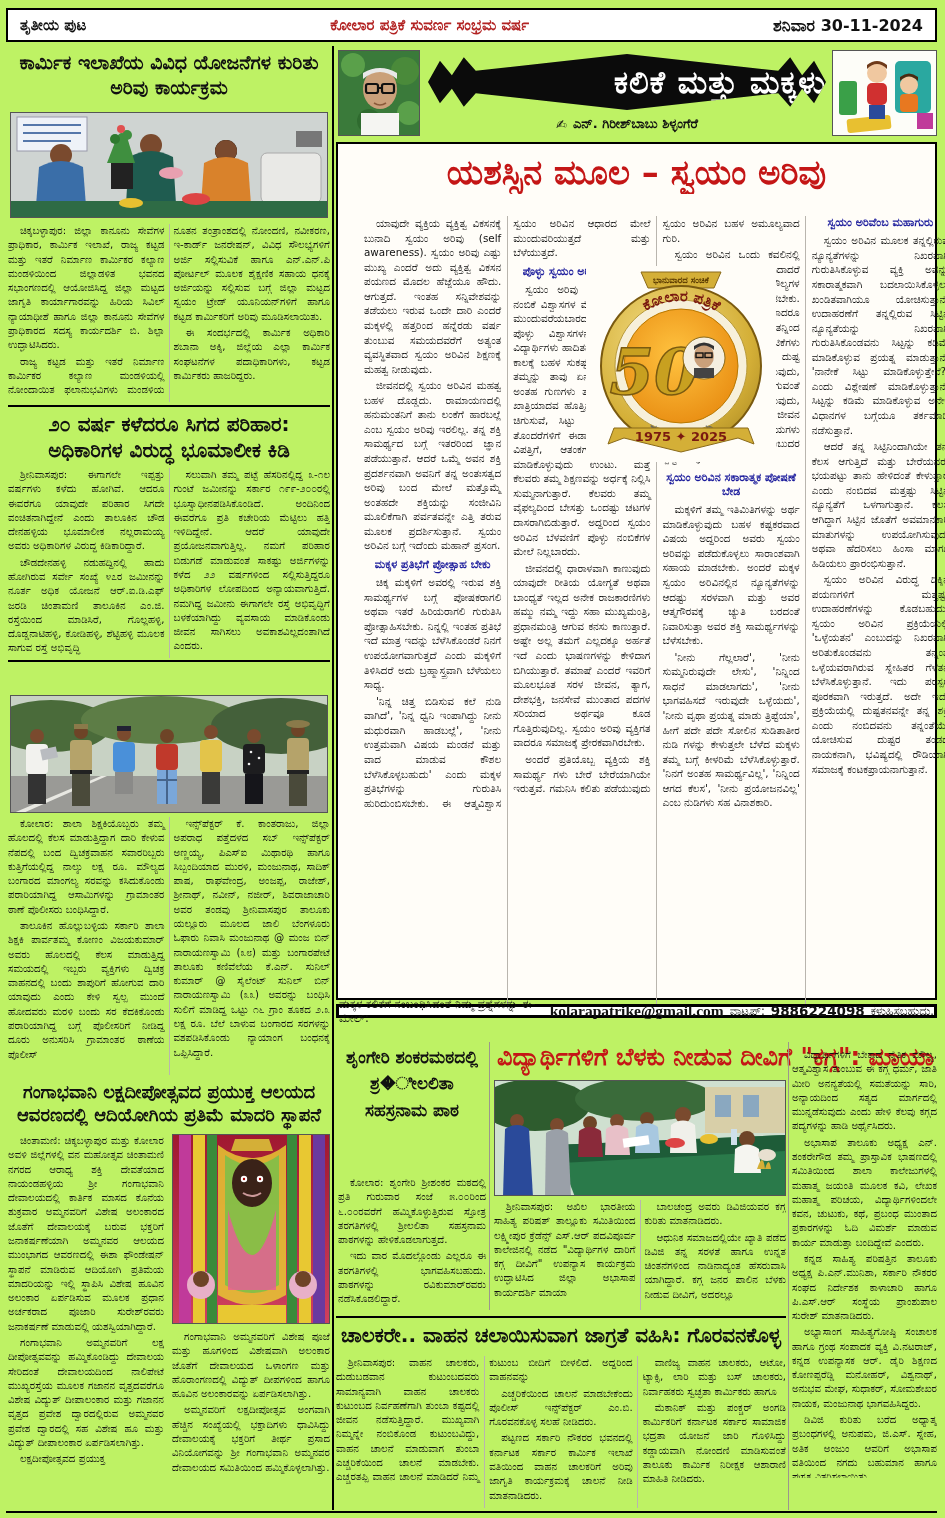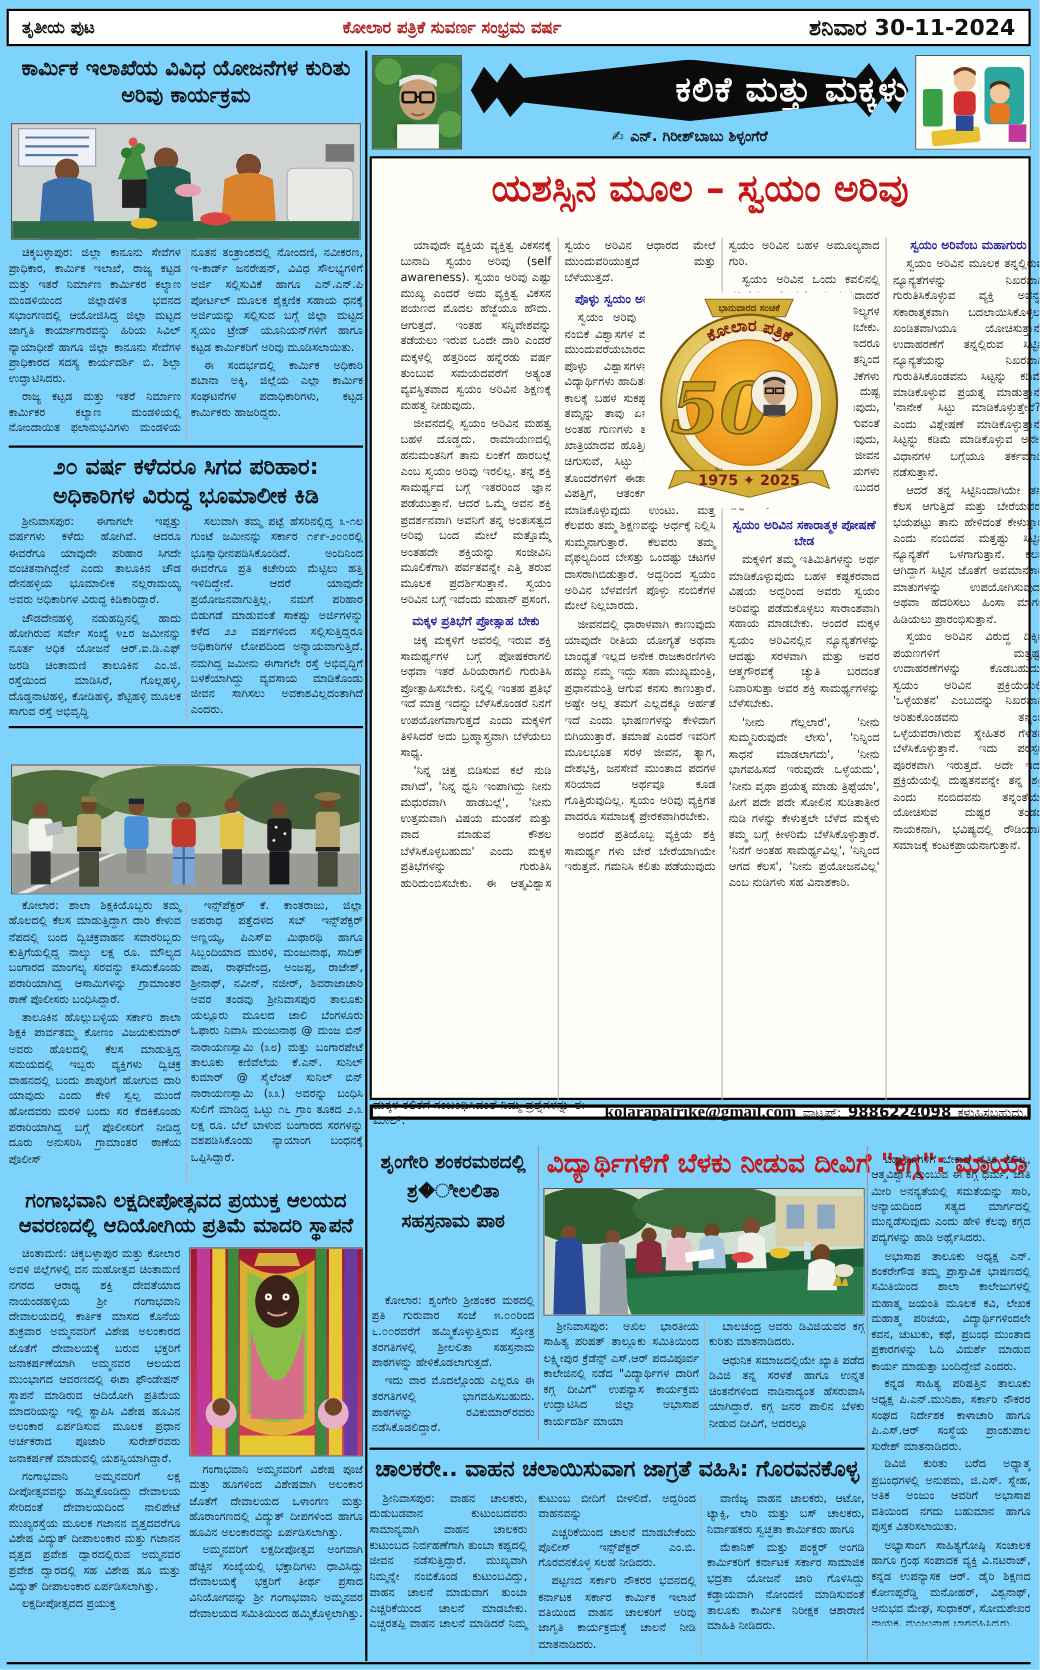--- a/index.html
+++ b/index.html
@@ -1,16 +1,16 @@
 <!DOCTYPE html>
 <html><head>
 <meta charset="utf-8">
 <style>
   html,body{margin:0;padding:0;background:#e8e8e4;}
-  #page{position:relative;width:945px;height:1518px;background:#7dd3fc;margin:0 auto;
+  #page{position:relative;width:945px;height:1518px;background:#bef264;margin:0 auto;
         font-family:"DejaVu Sans",sans-serif;color:#111;overflow:hidden;}
   .abs{position:absolute;box-sizing:border-box;}
   .body-text{font-size:10.2px;line-height:1.4;text-align:justify;overflow:hidden;}
   .body-text p{margin:0 0 2px 0;text-indent:12px;}
   .cols2{column-count:2;column-gap:9px;column-rule:1px solid #b9b5ae;}
   .cols3{column-count:3;column-gap:10px;column-rule:1px solid #b9b5ae;}
   .cols4{column-count:4;column-gap:12px;column-rule:1px solid #b9b5ae;}
   .subhead{color:#1c1c9c;font-weight:bold;text-align:center;font-size:11px;
            margin:5px 0 3px 0;text-indent:0 !important;line-height:1.3;}
   .hl{font-weight:bold;text-align:center;line-height:1.3;overflow:hidden;}
@@ -33,21 +33,21 @@
   svg{display:block;}
 </style>
 </head>
 <body>
 
 <div id="page">
 
   <div class="abs topbar" style="left:6px;top:8px;width:931px;height:34px;">
     <span style="font-weight:bold;font-size:15px;">ತೃತೀಯ ಪುಟ</span>
     <span style="font-weight:bold;font-size:15px;color:#b22222;">ಕೋಲಾರ ಪತ್ರಿಕೆ ಸುವರ್ಣ ಸಂಭ್ರಮ ವರ್ಷ</span>
-    <span style="font-weight:bold;font-size:20px;">ಶನಿವಾರ 30-11-2024</span>
+    <span style="font-weight:bold;font-size:16px;">ಶನಿವಾರ 30-11-2024</span>
   </div>
 
   <div class="abs rule-v" style="left:332px;top:46px;height:1464px;"></div>
 
   <div class="abs hl" style="left:8px;top:50px;width:322px;height:58px;font-size:19px;">ಕಾರ್ಮಿಕ ಇಲಾಖೆಯ ವಿವಿಧ ಯೋಜನೆಗಳ ಕುರಿತು ಅರಿವು ಕಾರ್ಯಕ್ರಮ</div>
   <div class="abs photo-frame" style="left:10px;top:112px;width:318px;height:106px;">
     <svg viewBox="0 0 318 106" width="318" height="106">
       <rect width="318" height="106" fill="#cfd4d2"></rect>
       <rect x="6" y="4" width="70" height="34" fill="#eef2f8" stroke="#99a"></rect>
       <line x1="12" y1="12" x2="70" y2="12" stroke="#5577aa" stroke-width="2"></line>
@@ -342,22 +342,22 @@
   </div>
   <div class="abs body-text cols2" style="left:494px;top:1200px;width:292px;height:110px;">
       <p class="para">ಶ್ರೀನಿವಾಸಪುರ: ಅಖಿಲ ಭಾರತೀಯ ಸಾಹಿತ್ಯ ಪರಿಷತ್ ತಾಲ್ಲೂಕು ಸಮಿತಿಯಿಂದ ಲಕ್ಷ್ಮೀಪುರ ಕ್ರೆಡೆನ್ಸ್ ಎಸ್.ಆರ್ ಪದವಿಪೂರ್ವ ಕಾಲೇಜಿನಲ್ಲಿ ನಡೆದ "ವಿದ್ಯಾರ್ಥಿಗಳ ದಾರಿಗೆ ಕಗ್ಗ ದೀವಿಗೆ" ಉಪನ್ಯಾಸ ಕಾರ್ಯಕ್ರಮ ಉದ್ಘಾಟಿಸಿದ ಜಿಲ್ಲಾ ಅಭಾಸಾಪ ಕಾರ್ಯದರ್ಶಿ ಮಾಯಾ</p>
       <p class="para">ಬಾಲಚಂದ್ರ ಅವರು ಡಿವಿಜಿಯವರ ಕಗ್ಗ ಕುರಿತು ಮಾತನಾಡಿದರು.</p>
       <p class="para">ಆಧುನಿಕ ಸಮಾಜದಲ್ಲಿಯೇ ಖ್ಯಾತಿ ಪಡೆದ ಡಿವಿಜಿ ತನ್ನ ಸರಳತೆ ಹಾಗೂ ಉನ್ನತ ಚಿಂತನೆಗಳಿಂದ ನಾಡಿನಾದ್ಯಂತ ಹೆಸರುವಾಸಿ ಯಾಗಿದ್ದಾರೆ. ಕಗ್ಗ ಜನರ ಪಾಲಿನ ಬೆಳಕು ನೀಡುವ ದೀವಿಗೆ, ಅದರಲ್ಲೂ</p>
     </div>
   <div class="abs body-text" style="left:792px;top:1048px;width:145px;height:430px;">
       <p class="para">ವಿದ್ಯಾರ್ಥಿಗಳಿಗೆ ಬೇಕಾದ ನೈತಿಕ ಮೌಲ್ಯ, ಆತ್ಮವಿಶ್ವಾಸ ತುಂಬುವ ಈ ಕಗ್ಗ ಧರ್ಮ, ಜಾತಿ ಮೀರಿ ಅನನ್ಯತೆಯಲ್ಲಿ ಸಮತೆಯನ್ನು ಸಾರಿ, ಅನ್ಯಾಯದಿಂದ ಸತ್ಯದ ಮಾರ್ಗದಲ್ಲಿ ಮುನ್ನಡೆಸುವುದು ಎಂದು ಹೇಳಿ ಕೆಲವು ಕಗ್ಗದ ಪದ್ಯಗಳನ್ನು ಹಾಡಿ ಅರ್ಥೈಸಿದರು.</p>
       <p class="para">ಅಭಾಸಾಪ ತಾಲೂಕು ಅಧ್ಯಕ್ಷ ಎನ್. ಶಂಕರೇಗೌಡ ತಮ್ಮ ಪ್ರಾಸ್ತಾವಿಕ ಭಾಷಣದಲ್ಲಿ ಸಮಿತಿಯಿಂದ ಶಾಲಾ ಕಾಲೇಜುಗಳಲ್ಲಿ ಮಹಾತ್ಮ ಜಯಂತಿ ಮೂಲಕ ಕವಿ, ಲೇಖಕ ಮಹಾತ್ಮ ಪರಿಚಯ, ವಿದ್ಯಾರ್ಥಿಗಳಿಂದಲೇ ಕವನ, ಚುಟುಕು, ಕಥೆ, ಪ್ರಬಂಧ ಮುಂತಾದ ಪ್ರಕಾರಗಳನ್ನು ಓದಿ ವಿಮರ್ಶೆ ಮಾಡುವ ಕಾರ್ಯ ಮಾಡುತ್ತಾ ಬಂದಿದ್ದೇವೆ ಎಂದರು.</p>
       <p class="para">ಕನ್ನಡ ಸಾಹಿತ್ಯ ಪರಿಷತ್ತಿನ ತಾಲೂಕು ಅಧ್ಯಕ್ಷ ಪಿ.ಎನ್.ಮುನಿಶಾ, ಸರ್ಕಾರಿ ನೌಕರರ ಸಂಘದ ನಿರ್ದೇಶಕ ಕಾಳಾಚಾರಿ ಹಾಗೂ ಪಿ.ಎಸ್.ಆರ್ ಸಂಸ್ಥೆಯ ಪ್ರಾಂಶುಪಾಲ ಸುರೇಶ್ ಮಾತನಾಡಿದರು.</p>
+      <p class="para">ಅಭ್ಯಾಸಾಂಗ ಸಾಹಿತ್ಯಗೋಷ್ಠಿ ಸಂಚಾಲಕ ಹಾಗೂ ಗ್ರಂಥ ಸಂಪಾದಕ ವ್ಯಕ್ತಿ ವಿ.ನಟರಾಜ್, ಕನ್ನಡ ಉಪನ್ಯಾಸಕ ಆರ್. ಡೈರಿ ಶಿಕ್ಷಣದ ಕೋಣಪ್ಪರೆಡ್ಡಿ ಮನೋಹರ್, ವಿಶ್ವನಾಥ್, ಅನುಭವ ಮೇಘ, ಸುಧಾಕರ್, ಸೋಮಶೇಖರ ನಾಯಕ, ಮಂಜುನಾಥ ಭಾಗವಹಿಸಿದ್ದರು.</p>
       <p class="para">ಡಿವಿಜಿ ಕುರಿತು ಬರೆದ ಅಧ್ಯಾತ್ಮ ಪ್ರಬಂಧಗಳಲ್ಲಿ ಅನುಪಮ, ಜಿ.ಎಸ್. ಸ್ನೇಹ, ಅತಿಕ ಅಂಜುಂ ಆವರಿಗೆ ಅಭಾಸಾಪ ವತಿಯಿಂದ ನಗದು ಬಹುಮಾನ ಹಾಗೂ ಪುಸ್ತಕ ವಿತರಿಸಲಾಯಿತು.</p>
-      <p class="para">ಅಭ್ಯಾಸಾಂಗ ಸಾಹಿತ್ಯಗೋಷ್ಠಿ ಸಂಚಾಲಕ ಹಾಗೂ ಗ್ರಂಥ ಸಂಪಾದಕ ವ್ಯಕ್ತಿ ವಿ.ನಟರಾಜ್, ಕನ್ನಡ ಉಪನ್ಯಾಸಕ ಆರ್. ಡೈರಿ ಶಿಕ್ಷಣದ ಕೋಣಪ್ಪರೆಡ್ಡಿ ಮನೋಹರ್, ವಿಶ್ವನಾಥ್, ಅನುಭವ ಮೇಘ, ಸುಧಾಕರ್, ಸೋಮಶೇಖರ ನಾಯಕ, ಮಂಜುನಾಥ ಭಾಗವಹಿಸಿದ್ದರು.</p>
     </div>
   <div class="abs rule-v-thin" style="left:788px;top:1042px;height:468px;"></div>
 
   <div class="abs rule-h" style="left:336px;top:1316px;width:450px;"></div>
   <div class="abs hl" style="left:336px;top:1322px;width:450px;height:30px;font-size:20px;white-space:nowrap;">ಚಾಲಕರೇ.. ವಾಹನ ಚಲಾಯಿಸುವಾಗ ಜಾಗ್ರತೆ ವಹಿಸಿ: ಗೊರವನಕೊಳ್ಳ</div>
   <div class="abs body-text cols3" style="left:336px;top:1356px;width:450px;height:152px;">
       <p class="para">ಶ್ರೀನಿವಾಸಪುರ: ವಾಹನ ಚಾಲಕರು, ದುಡುಬಡವಾನ ಕುಟುಂಬದವರು ಸಾಮಾನ್ಯವಾಗಿ ವಾಹನ ಚಾಲಕರು ಕುಟುಂಬದ ನಿರ್ವಹಣೆಗಾಗಿ ತುಂಬಾ ಕಷ್ಟದಲ್ಲಿ ಜೀವನ ನಡೆಸುತ್ತಿದ್ದಾರೆ. ಮುಖ್ಯವಾಗಿ ನಿಮ್ಮನ್ನೇ ನಂಬಿಕೊಂಡ ಕುಟುಂಬವಿದ್ದು, ವಾಹನ ಚಾಲನೆ ಮಾಡುವಾಗ ತುಂಬಾ ಎಚ್ಚರಿಕೆಯಿಂದ ಚಾಲನೆ ಮಾಡಬೇಕು. ಎಚ್ಚರತಪ್ಪಿ ವಾಹನ ಚಾಲನೆ ಮಾಡಿದರೆ ನಿಮ್ಮ ಕುಟುಂಬ ಬೀದಿಗೆ ಬೀಳಲಿದೆ. ಅದ್ದರಿಂದ ವಾಹನವನ್ನು</p>
       <p class="para">ಎಚ್ಚರಿಕೆಯಿಂದ ಚಾಲನೆ ಮಾಡಬೇಕೆಂದು ಪೊಲೀಸ್ ಇನ್ಸ್‌ಪೆಕ್ಟರ್ ಎಂ.ಬಿ. ಗೊರವನಕೊಳ್ಳ ಸಲಹೆ ನೀಡಿದರು.</p>
       <p class="para">ಪಟ್ಟಣದ ಸರ್ಕಾರಿ ನೌಕರರ ಭವನದಲ್ಲಿ ಕರ್ನಾಟಕ ಸರ್ಕಾರ ಕಾರ್ಮಿಕ ಇಲಾಖೆ ವತಿಯಿಂದ ವಾಹನ ಚಾಲಕರಿಗೆ ಅರಿವು ಜಾಗೃತಿ ಕಾರ್ಯಕ್ರಮಕ್ಕೆ ಚಾಲನೆ ನೀಡಿ ಮಾತನಾಡಿದರು.</p>
       <p class="para">ವಾಣಿಜ್ಯ ವಾಹನ ಚಾಲಕರು, ಆಟೋ, ಟ್ಯಾಕ್ಸಿ, ಲಾರಿ ಮತ್ತು ಬಸ್ ಚಾಲಕರು, ನಿರ್ವಾಹಕರು ಸ್ವಚ್ಛತಾ ಕಾರ್ಮಿಕರು ಹಾಗೂ</p>

